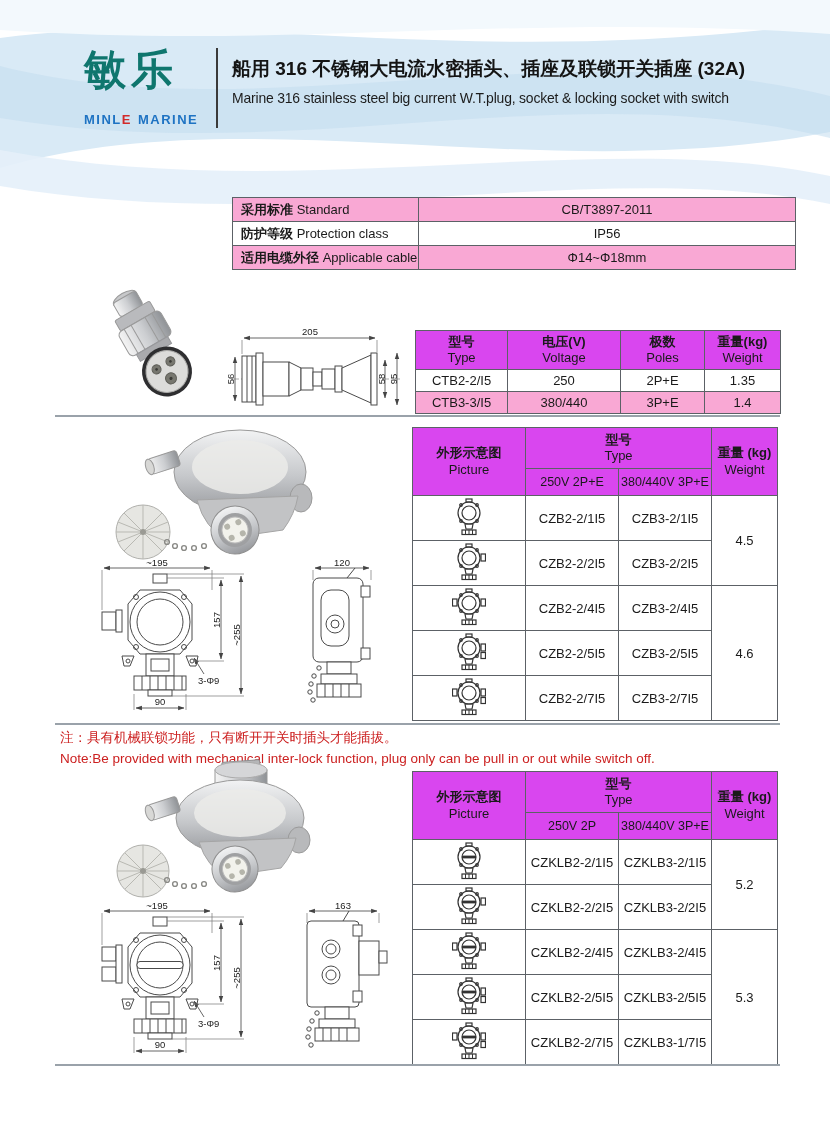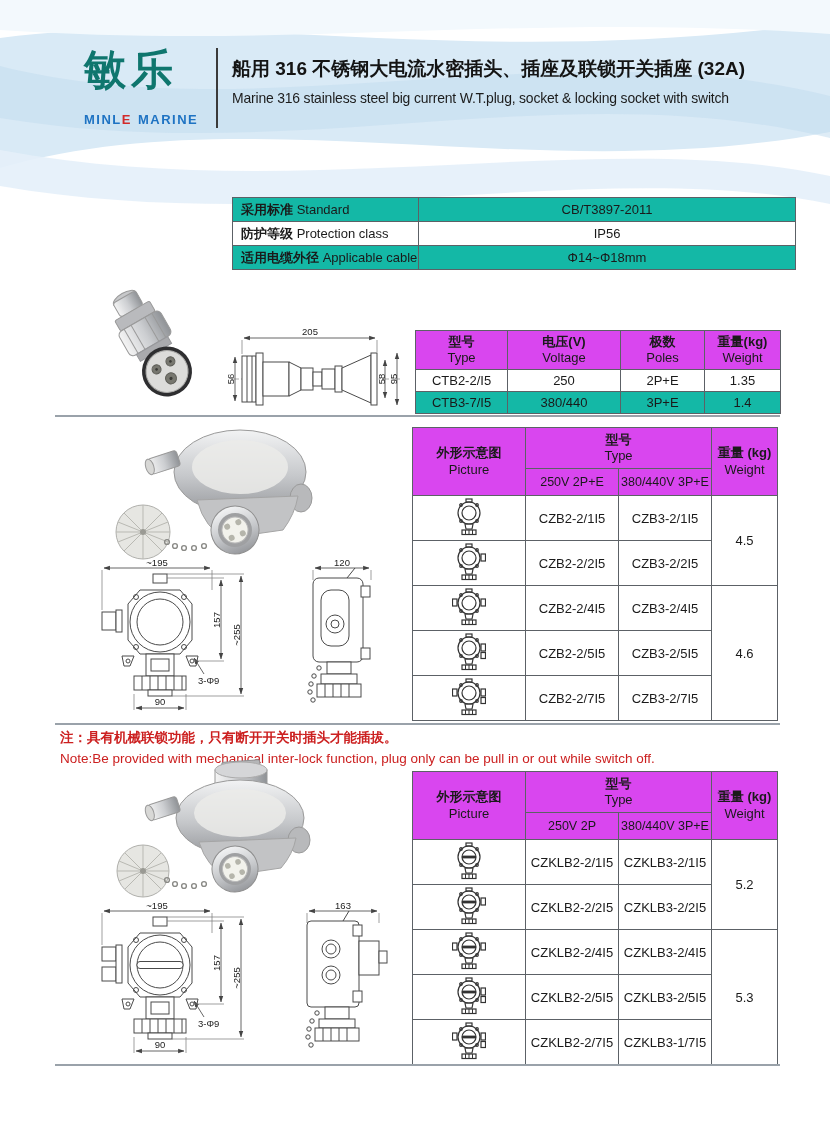--- a/index.html
+++ b/index.html
@@ -12,33 +12,33 @@
   .logo-accent{color:#d22a2a}
   .logo-en .sp{display:inline-block;width:6px}
   .vdivider{width:2px;background:#3a3a3a}
   .title-cn{font-size:19px;font-weight:bold;color:#141414;white-space:nowrap}
   .title-en{font-size:15px;color:#1c1c1c;white-space:nowrap;display:inline-block;
             transform:scaleX(.93);transform-origin:left center;letter-spacing:-.2px;margin-top:7px}
   
   table{border-collapse:collapse;table-layout:fixed;background:#fff}
   td{border:1px solid #5c6166;text-align:center;font-size:13px;padding:0;vertical-align:middle}
   .hdr{background:#d946ef}
-  .alt{background:#14b8a6}
+  .alt{background:#f9a8d4}
   .cn{font-weight:bold}
   .spec td.lbl{text-align:left;padding-left:8px}
   .spec td{height:23px}
   .two-line{line-height:1.25}
   .sub-h{font-size:12.5px}
   .model-cell{font-size:13px}
   .weight-cell{font-size:13px}
   .pic-cell div{display:flex;justify-content:center;align-items:center}
   
   .hline{height:2px;background:#9aa2aa}
   
-  .note-cn{font-size:13.5px;font-weight:bold;color:#cc2020;white-space:nowrap}
+  .note-cn{font-size:13.5px;font-weight:normal;color:#cc2020;white-space:nowrap}
   .note-en{font-size:13.5px;color:#cc2020;white-space:nowrap;margin-top:4px}
   
   .dim{stroke:#555;stroke-width:.9;fill:none}
   .ext{stroke:#777;stroke-width:.7;fill:none}
   .shape{stroke:#4a4a4a;stroke-width:1;fill:#fff}
   .shape2{stroke:#4a4a4a;stroke-width:1;fill:none}
   .ctr{stroke:#888;stroke-width:.7;stroke-dasharray:7 2 1.5 2;fill:none}
   text.dimt{font-size:9.5px;fill:#222;font-family:"Liberation Sans",sans-serif}
 </style>
 </head>
@@ -176,21 +176,21 @@
           <div>Weight</div>
         </td>
   </tr>
   <tr>
     <td style="height:21px">CTB2-2/I5</td>
     <td>250</td>
     <td>2P+E</td>
     <td>1.35</td>
   </tr>
   <tr class="alt">
-    <td style="height:21px">CTB3-7/I5</td>
+    <td style="height:21px">CTB3-3/I5</td>
     <td>380/440</td>
     <td>3P+E</td>
     <td>1.4</td>
   </tr>
 </tbody>
   </table>
 
 <div class="abs hline" style="left:55px;top:415px;width:725px"></div>
 
 <svg class="abs" style="left:105px;top:420px" width="240" height="148" viewBox="0 0 240 148">

